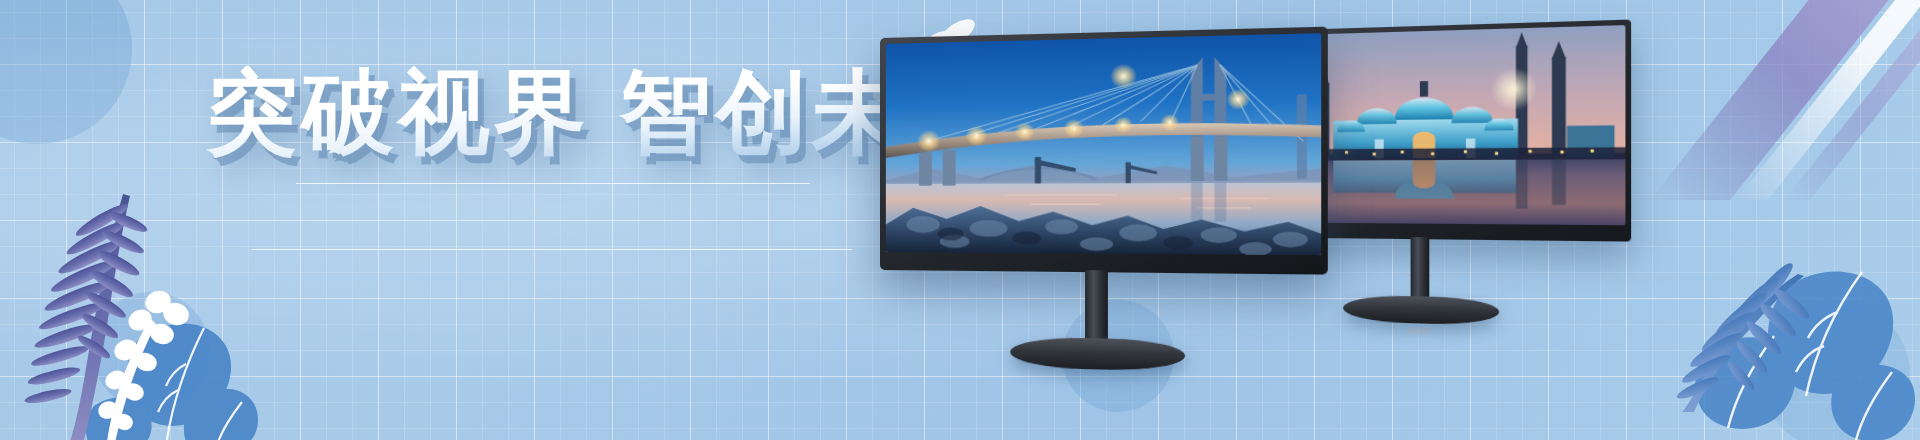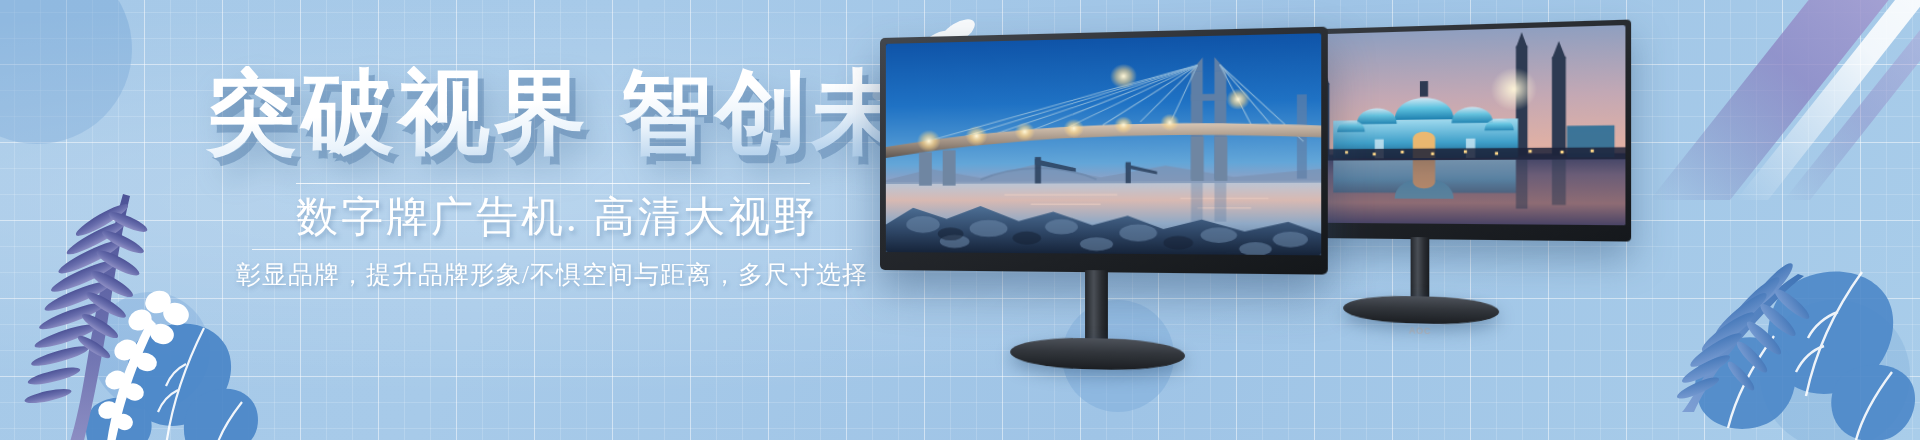--- a/index.html
+++ b/index.html
@@ -280,23 +280,21 @@
         <ellipse cx="124" cy="86" rx="23" ry="6" transform="rotate(44 124 86)"></ellipse>
         <ellipse cx="112" cy="105" rx="21" ry="5.5" transform="rotate(46 112 105)"></ellipse>
         <ellipse cx="101" cy="124" rx="19" ry="5" transform="rotate(48 101 124)"></ellipse>
       </g>
     </svg>
   </div>
 
   <div class="copy">
     <div class="headline">突破视界 智创未来</div>
     <div class="rule rule-top"></div>
-    <div class="subtitle">数字牌广告机. 高清大视野</div>
     <div class="rule rule-bot"></div>
-    <div class="tagline">彰显品牌，提升品牌形象/不惧空间与距离，多尺寸选择</div>
   </div>
 
   <div class="monitors">
 
     <div class="mon mon-back">
       <div class="bezel">
         <div class="screen">
           <svg viewBox="0 0 390 200" preserveAspectRatio="none">
             <defs>
               <linearGradient id="msky" x1="0" y1="0" x2="0" y2="1">

